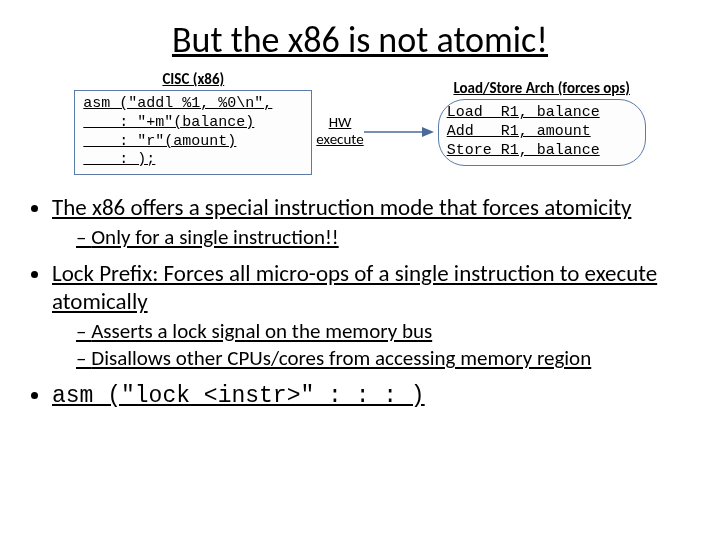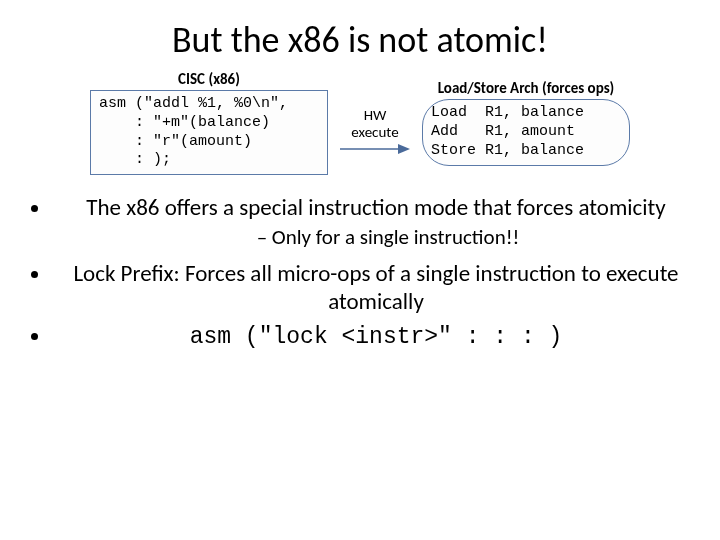--- a/index.html
+++ b/index.html
@@ -8,32 +8,33 @@
     width: 720px;
     height: 540px;
     font-family: Calibri, Arial, sans-serif;
     background: #fff;
     color: #000;
     overflow: hidden;
   }
   .slide {
     padding: 10px 20px 20px 20px;
     box-sizing: border-box;
+    text-decoration: underline;
   }
   .title {
     font-size: 36px;
     text-align: center;
     margin: 8px 0 8px 0;
     font-weight: 400;
   }
   .diagram {
     display: flex;
     justify-content: center;
     align-items: center;
-    gap: 12px;
+    gap: 4px;
     margin-top: 4px;
     margin-bottom: 18px;
   }
   .col {
     display: flex;
     flex-direction: column;
     align-items: center;
   }
   .col-header {
     font-size: 15px;
@@ -51,21 +52,20 @@
   }
   .codebox.left {
     min-width: 220px;
   }
   .codebox.right {
     min-width: 190px;
     border-radius: 27px;
   }
   .conn {
     display: flex;
-    flex-direction: column;
     align-items: center;
     justify-content: center;
     padding-top: 18px;
   }
   .conn-label {
     font-size: 15px;
     text-align: center;
     line-height: 1.1;
     margin-bottom: 2px;
   }
@@ -73,21 +73,20 @@
     display: block;
   }
   ul.main {
     margin: 0 0 0 10px;
     padding: 0 0 0 22px;
     font-size: 23px;
     line-height: 1.22;
   }
   ul.main > li {
     margin-bottom: 6px;
-    text-align: center;
   }
   ul.sub {
     list-style: none;
     margin: 4px 0 8px 24px;
     padding: 0;
     font-size: 21px;
   }
   ul.sub > li::before {
     content: "– ";
   }
@@ -137,19 +136,23 @@
 
   <ul class="main">
     <li>
       <span>The x86 offers a special instruction mode that forces atomicity</span>
       <ul class="sub">
         <li>Only for a single instruction!!</li>
       </ul>
     </li>
     <li>
       <span>Lock Prefix: Forces all micro-ops of a single instruction to execute atomically</span>
+      <ul class="sub">
+        <li>Asserts a lock signal on the memory bus</li>
+        <li>Disallows other CPUs/cores from accessing memory region</li>
+      </ul>
     </li>
     <li>
       <span class="mono">asm ("lock &lt;instr&gt;" : : : )</span>
     </li>
   </ul>
 
 </div>
 
 </body></html>

